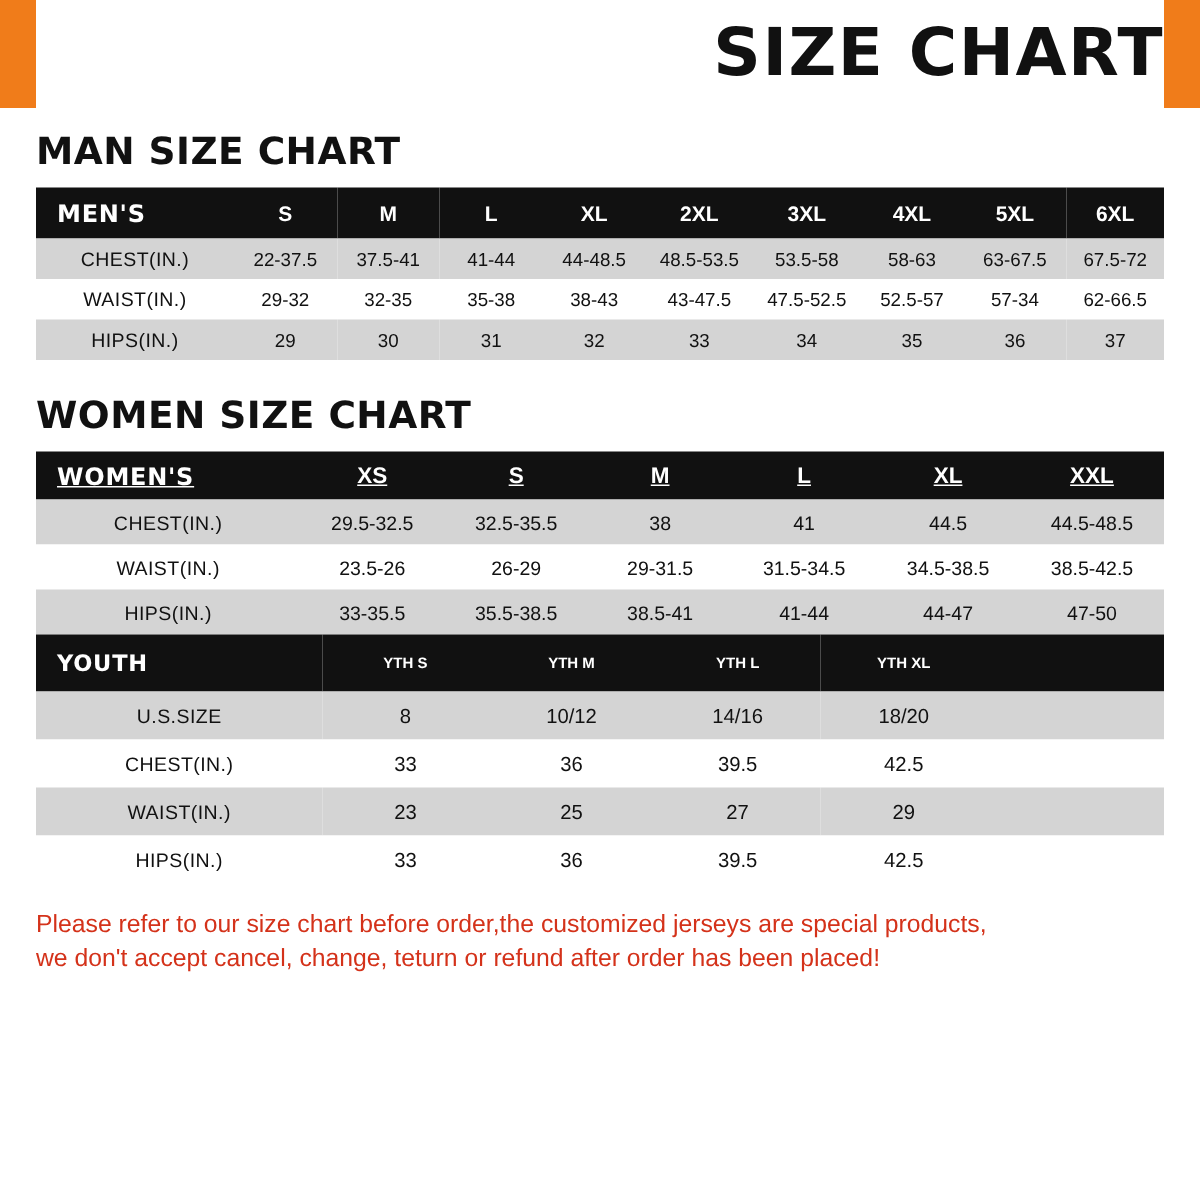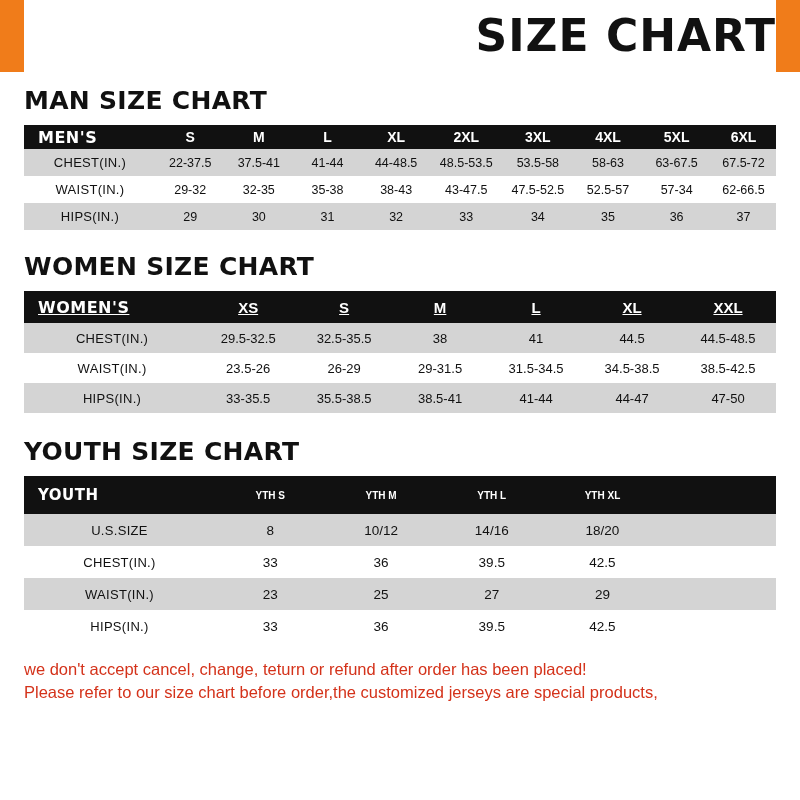--- a/index.html
+++ b/index.html
@@ -78,21 +78,21 @@
     font-size: 12.5px;
     color: #111111;
     padding: 0;
     height: 27px;
     font-family: "Liberation Sans", sans-serif;
     white-space: nowrap;
   }
   table.size thead th {
     background: #111111;
     color: #ffffff;
-    height: 24px;
+    height: 34px;
     font-size: 14px;
     font-weight: bold;
   }
   table.size thead th.corner {
     text-align: left;
     padding-left: 14px;
     font-family: "DejaVu Sans", sans-serif;
     font-size: 16px;
     letter-spacing: 0.5px;
   }
@@ -227,21 +227,20 @@
           <td>33-35.5</td>
           <td>35.5-38.5</td>
           <td>38.5-41</td>
           <td>41-44</td>
           <td>44-47</td>
           <td>47-50</td>
         </tr>
       </tbody>
     </table>
 
-    <div class="section-title t3">YOUTH SIZE CHART</div>
     <table class="size youth">
       <thead>
         <tr>
           <th class="corner" style="width:24%">YOUTH</th>
           <th style="width:15%">YTH S</th>
           <th style="width:15%">YTH M</th>
           <th style="width:15%">YTH L</th>
           <th style="width:15%">YTH XL</th>
           <th style="width:16%"></th>
         </tr>
@@ -276,18 +275,18 @@
           <td>33</td>
           <td>36</td>
           <td>39.5</td>
           <td>42.5</td>
           <td></td>
         </tr>
       </tbody>
     </table>
 
     <div class="note">
+      <div>Please refer to our size chart before order,the customized jerseys are special products,</div>
       <div>we don't accept cancel, change, teturn or refund after order has been placed!</div>
-      <div>Please refer to our size chart before order,the customized jerseys are special products,</div>
     </div>
 
   </div>
 </div>
 
 </body></html>

